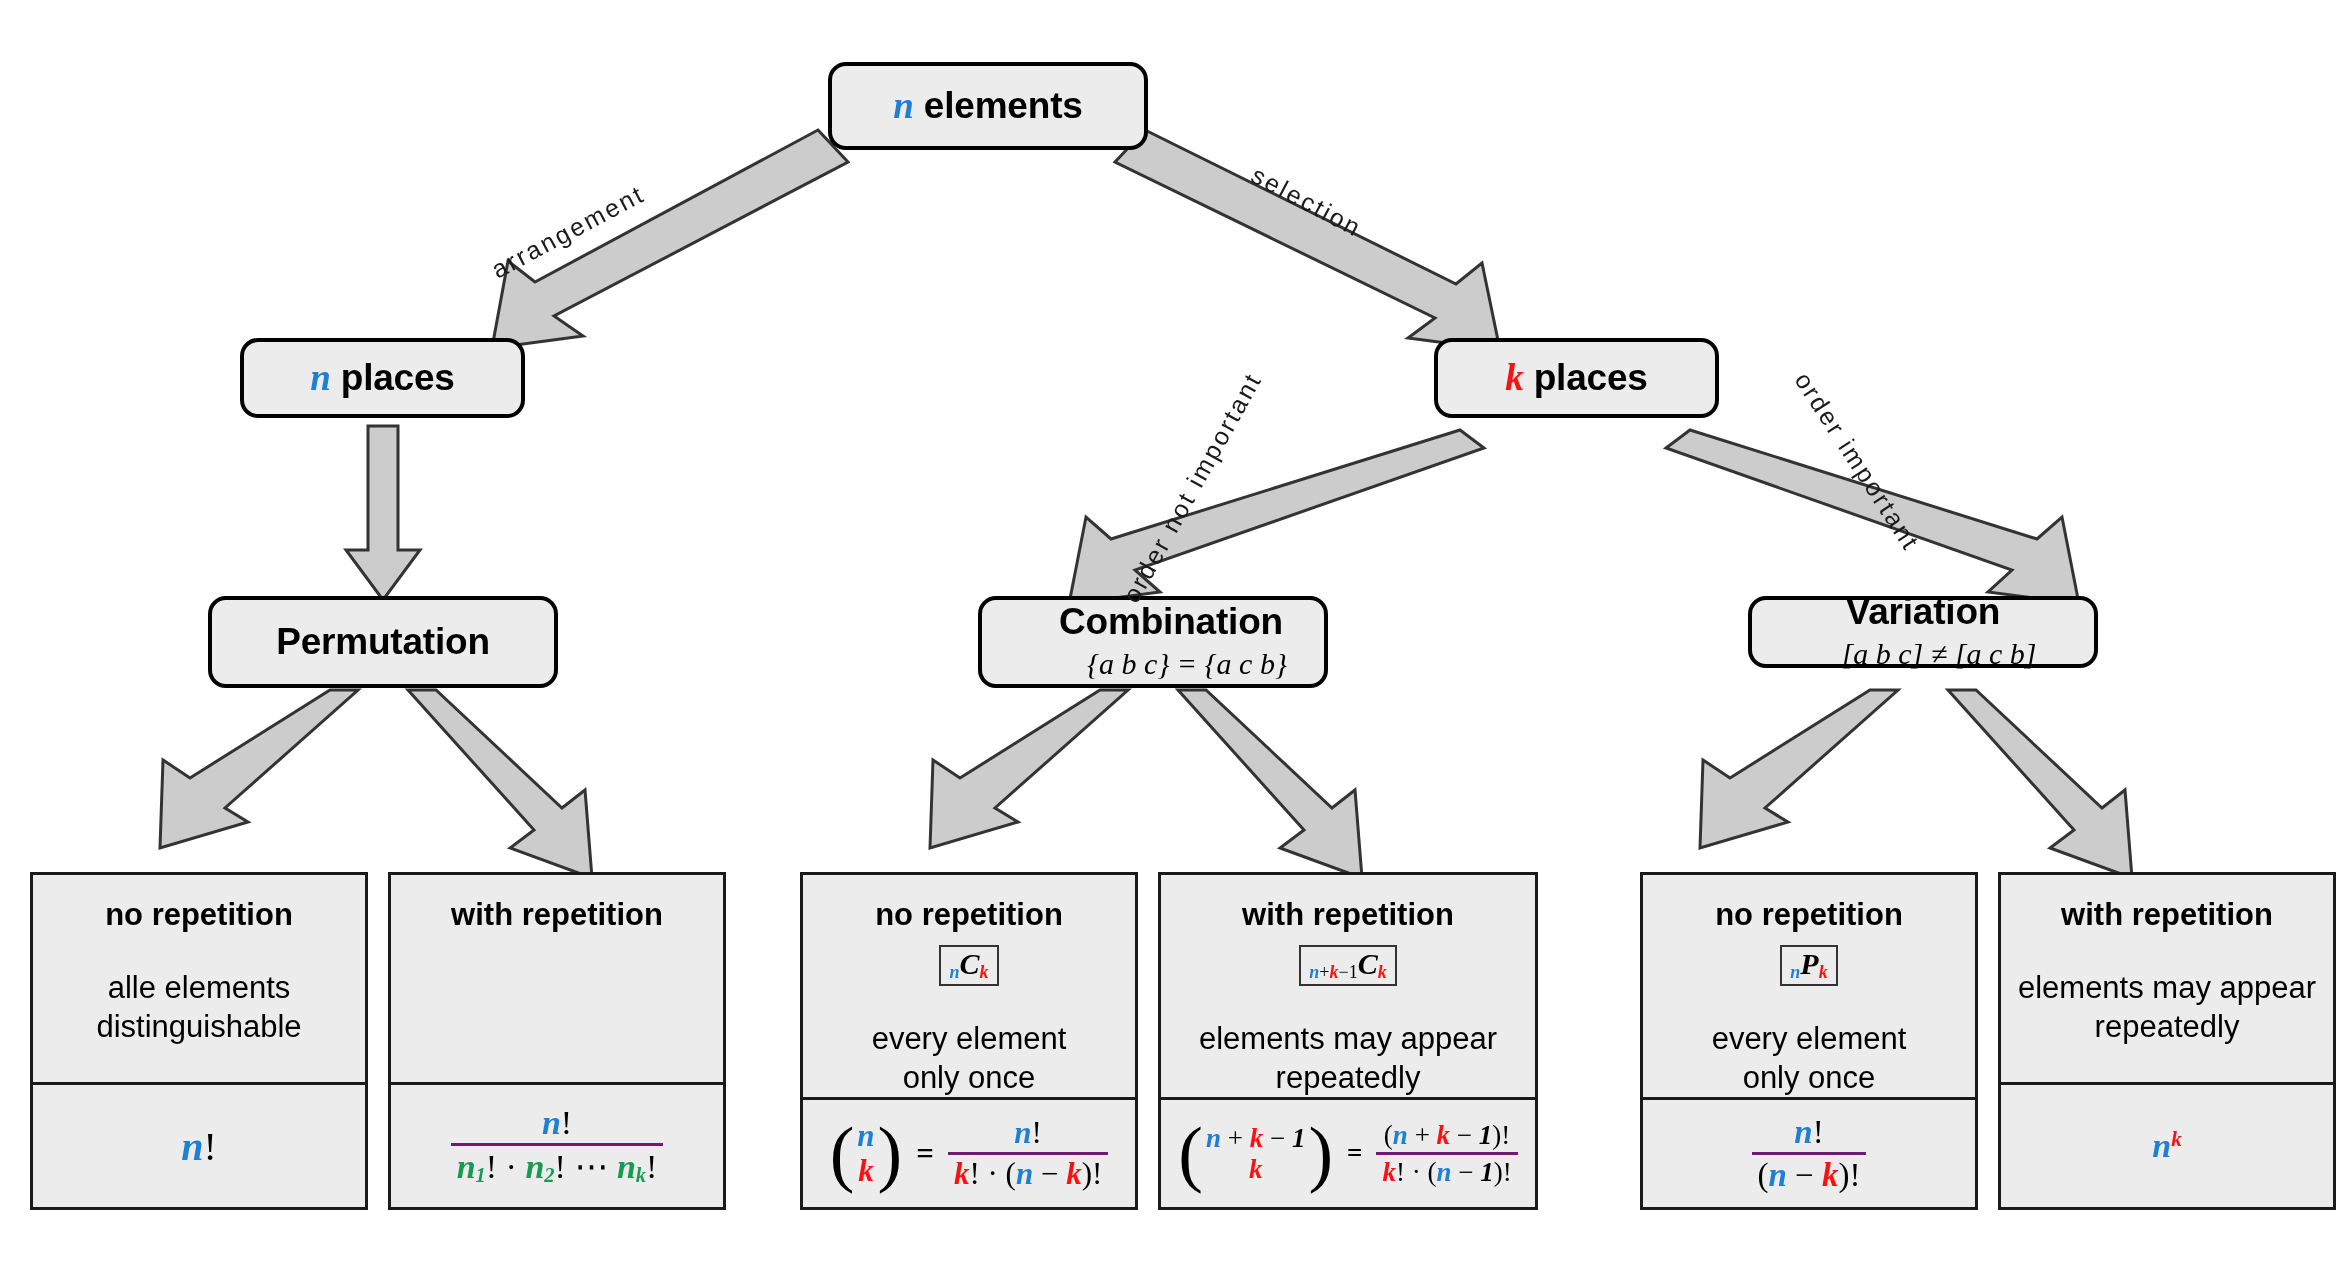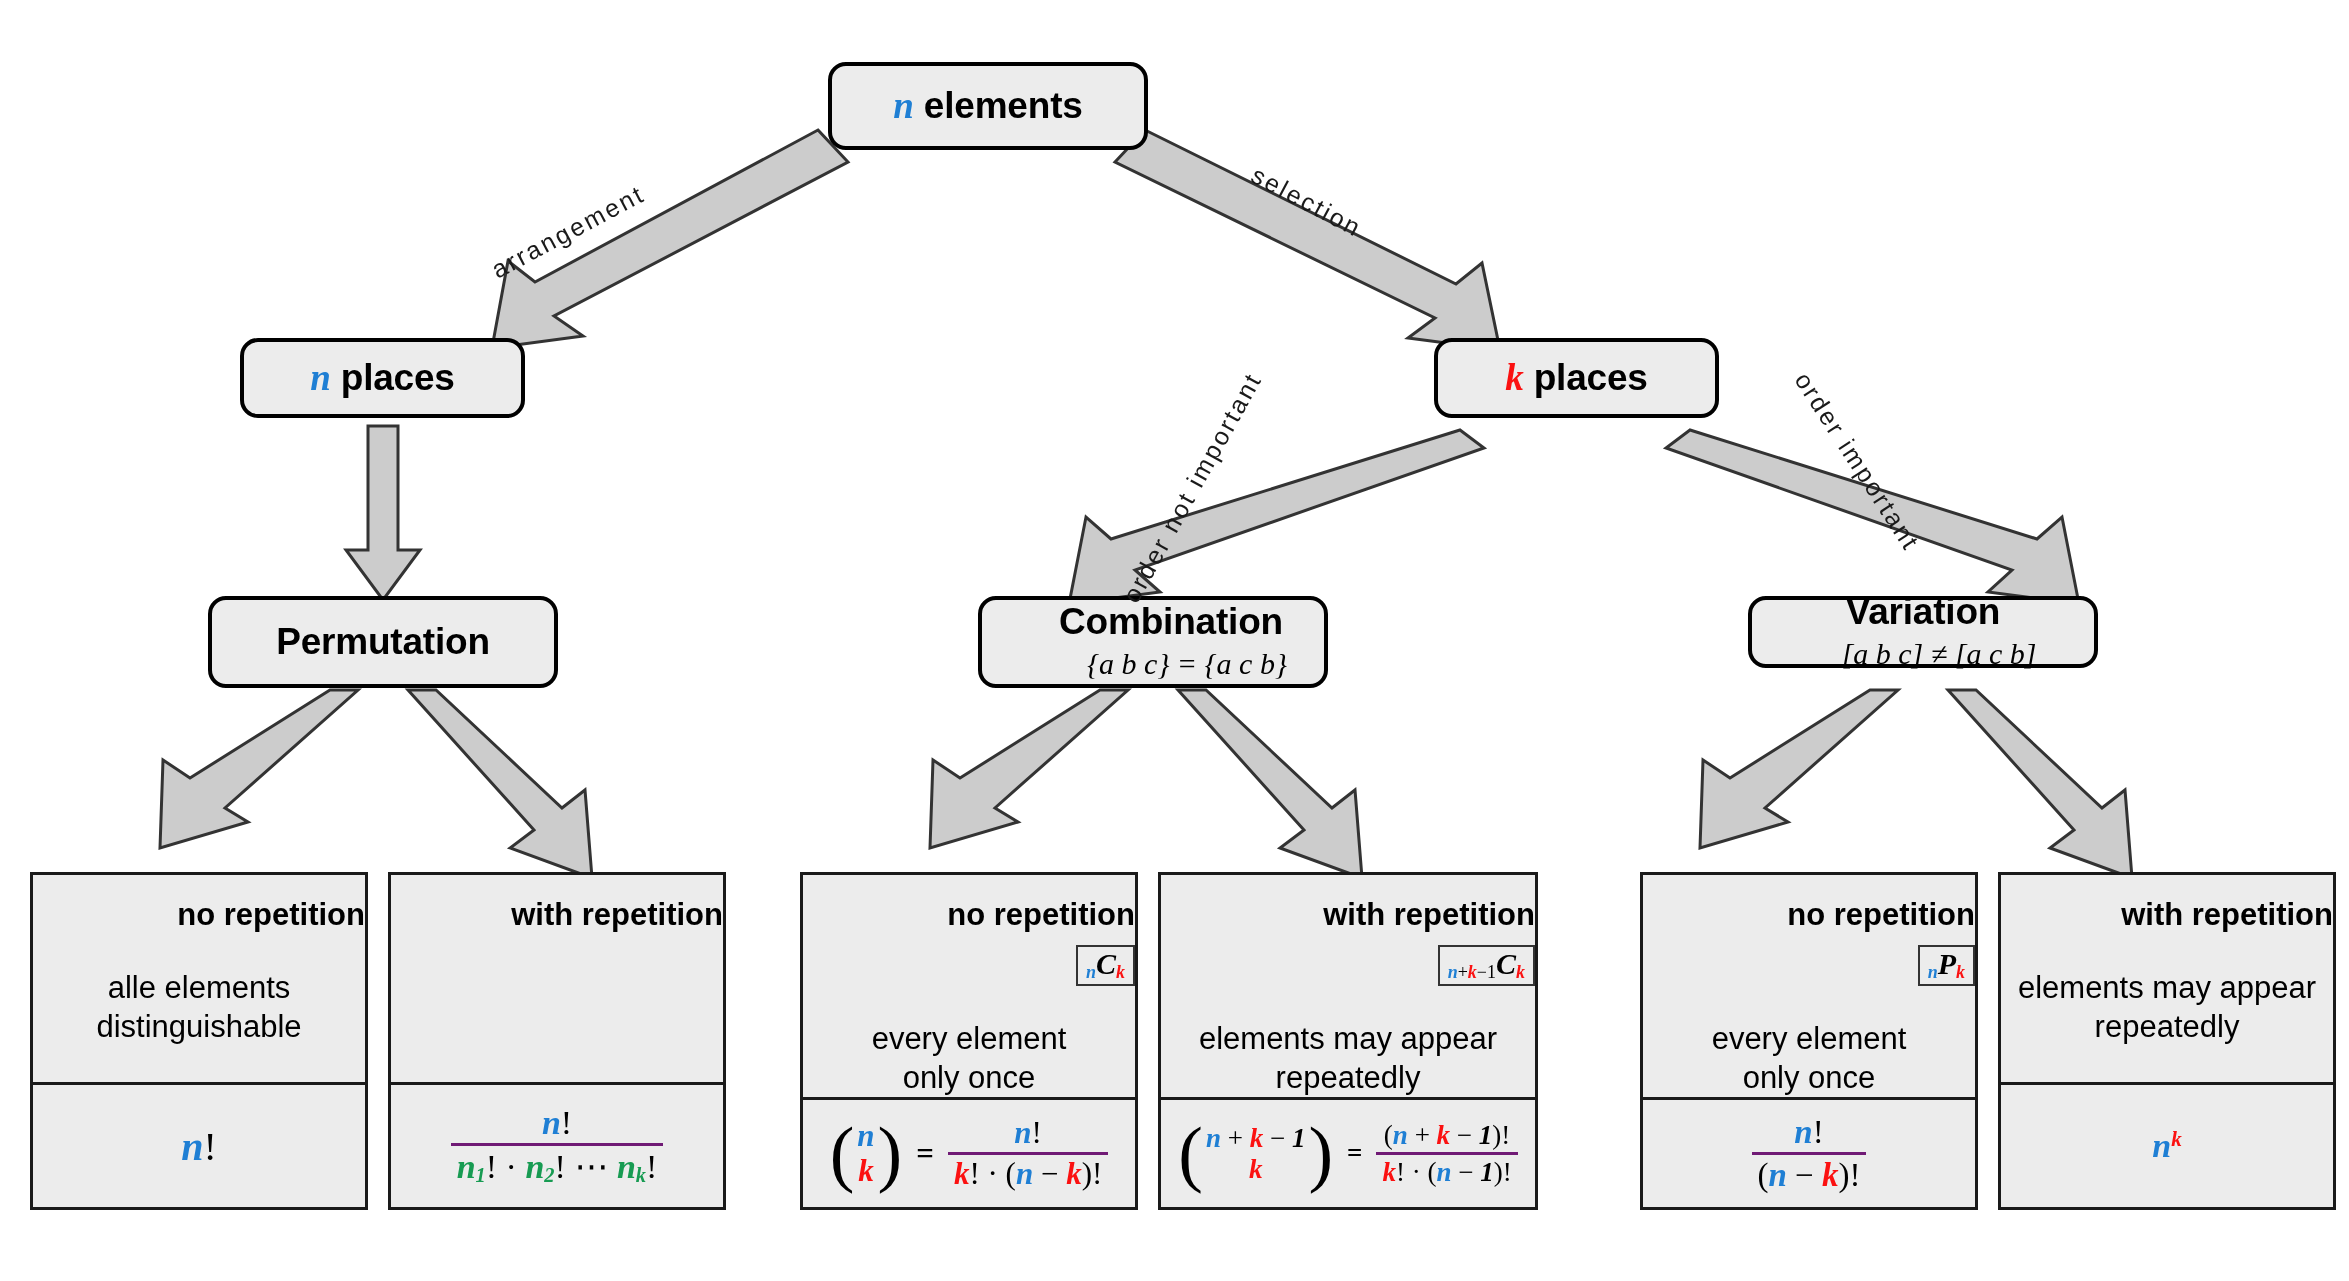--- a/index.html
+++ b/index.html
@@ -58,21 +58,21 @@
     background: #ececec;
     border: 3px solid #1a1a1a;
     display: flex;
     flex-direction: column;
     z-index: 5;
   }
   .leaf .upper {
     flex: 1 1 auto;
     display: flex;
     flex-direction: column;
-    align-items: flex-end;
+    align-items: center;
     padding-top: 22px;
     box-sizing: border-box;
   }
   .leaf .head {
     font-weight: bold;
     font-size: 31px;
     color: #000;
     white-space: nowrap;
   }
   .leaf .notation {

